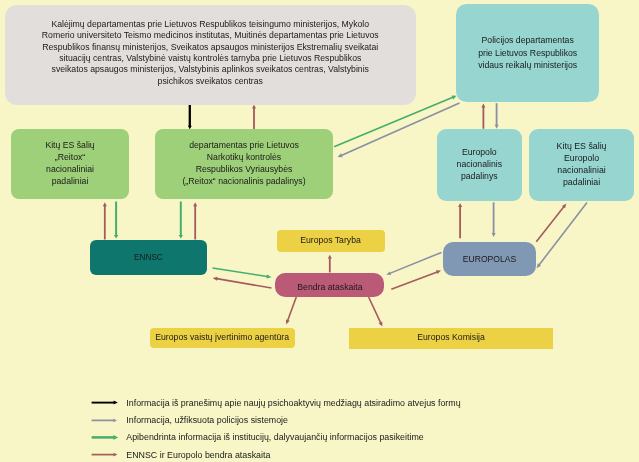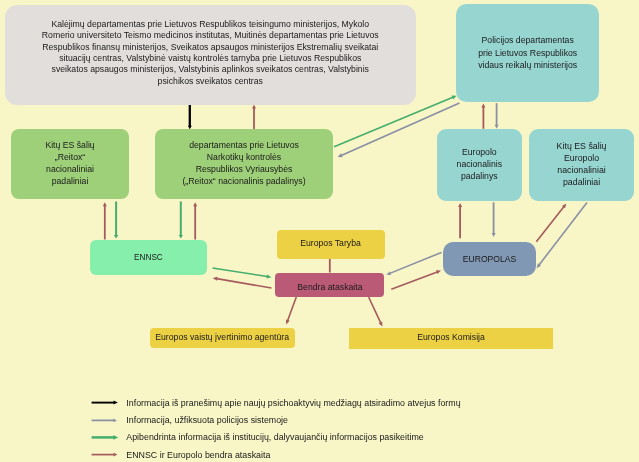--- a/index.html
+++ b/index.html
@@ -170,31 +170,31 @@
       </span>
     </div>
 <div class="node" style="left: 529.3px; top: 128.8px; width: 104.5px; height: 72.2px; border-radius: 9px; background: rgb(151, 213, 209); font-size: 8.8px; line-height: 11.8px;">
       <span class="txt" style="transform: translateY(0.3px);">
         <span class="ln">Kitų ES šalių</span>
         <span class="ln">Europolo</span>
         <span class="ln">nacionaliniai</span>
         <span class="ln">padaliniai</span>
       </span>
     </div>
-<div class="node" style="left: 90.1px; top: 240px; width: 116.7px; height: 34.7px; border-radius: 6px; background: #86efac; font-size: 8.2px; line-height: 11.75px;">
+<div class="node" style="left: 90.1px; top: 240px; width: 116.7px; height: 34.7px; border-radius: 6px; background: #0f766e; font-size: 8.2px; line-height: 11.75px;">
       <span class="txt" style="transform: translateY(1.4px);">
         <span class="ln">ENNSC</span>
       </span>
     </div>
-<div class="node" style="left: 276.5px; top: 229.5px; width: 108px; height: 29px; border-radius: 4px; background: rgb(237, 209, 69); font-size: 8.7px; line-height: 11.75px;">
+<div class="node" style="left: 276.5px; top: 229.5px; width: 108px; height: 22px; border-radius: 4px; background: rgb(237, 209, 69); font-size: 8.7px; line-height: 11.75px;">
       <span class="txt">
         <span class="ln">Europos Taryba</span>
       </span>
     </div>
-<div class="node" style="left: 275.3px; top: 273px; width: 109.2px; height: 23.9px; border-radius: 4px; background: rgb(186, 90, 118); font-size: 8.7px; line-height: 11.75px;">
+<div class="node" style="left: 275.3px; top: 273px; width: 109.2px; height: 23.9px; border-radius: 10px; background: rgb(186, 90, 118); font-size: 8.7px; line-height: 11.75px;">
       <span class="txt" style="transform: translateY(2.5px);">
         <span class="ln">Bendra ataskaita</span>
       </span>
     </div>
 <div class="node" style="left: 442.7px; top: 242.1px; width: 93.7px; height: 34.2px; border-radius: 10px; background: rgb(129, 152, 181); font-size: 8.6px; line-height: 11.75px;">
       <span class="txt" style="transform: translateY(0.9px);">
         <span class="ln">EUROPOLAS</span>
       </span>
     </div>
 <div class="node" style="left: 149.6px; top: 328.2px; width: 145px; height: 20.1px; border-radius: 4px; background: rgb(237, 209, 69); font-size: 8.7px; line-height: 11.75px;">

